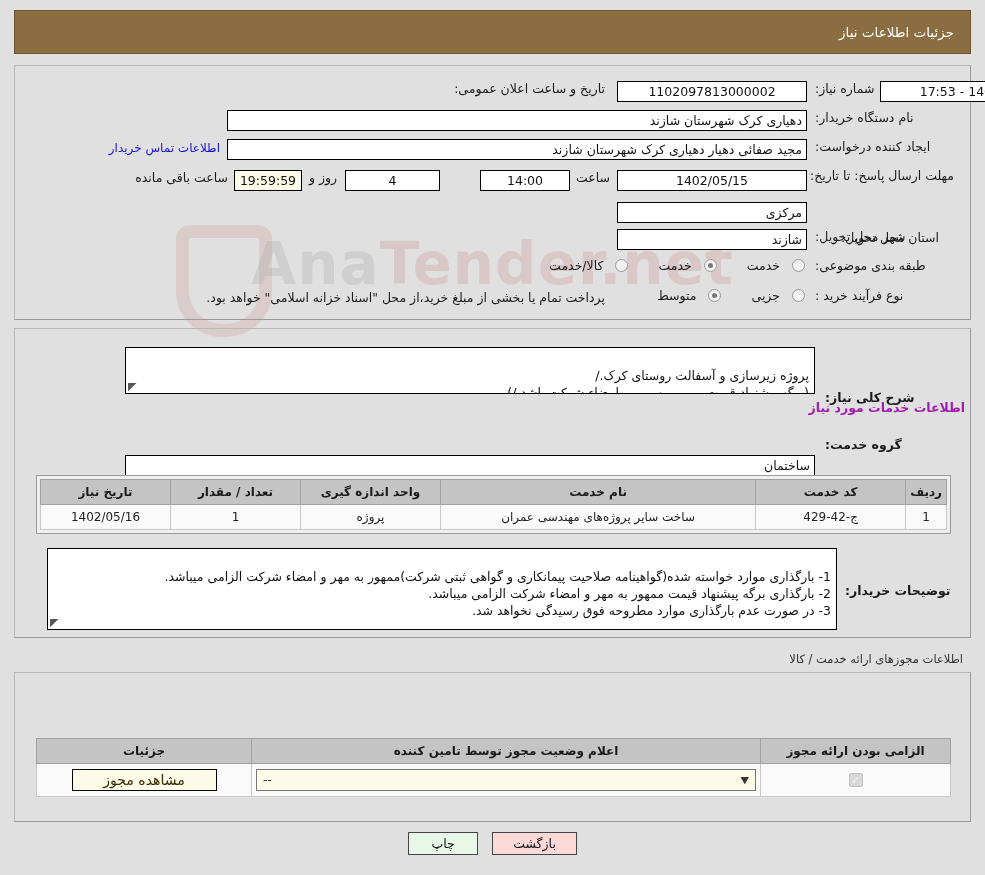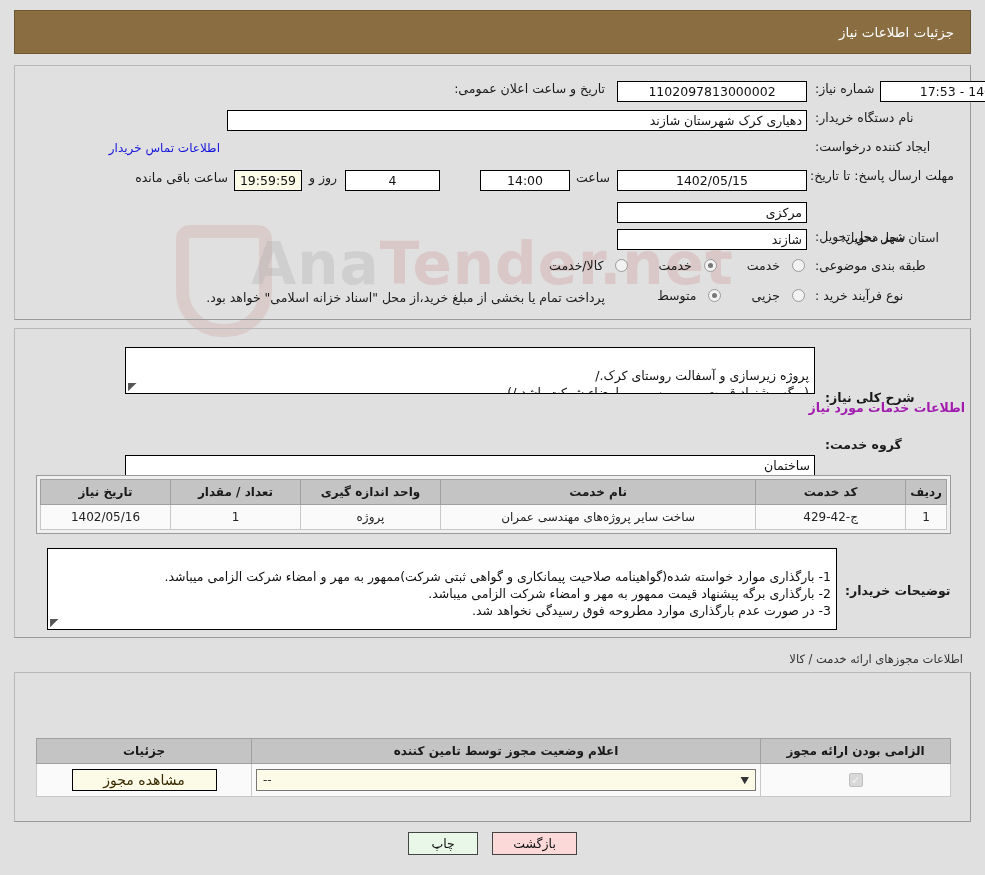--- a/index.html
+++ b/index.html
@@ -292,20 +292,23 @@
 
   <div class="fld-row" style="top:110px; right:20px;">
     <span class="lbl" style="width:150px; text-align:left;">نام دستگاه خریدار:</span>
   </div>
   <div class="fld-row" style="top:110px; right:178px;border-radius:8px;">
     <div class="inp rtl-txt" style="width:580px;">دهیاری کرک شهرستان شازند</div>
   </div>
 
   <div class="fld-row" style="top:139px; right:20px;">
     <span class="lbl" style="width:150px; text-align:left;">ایجاد کننده درخواست:</span>
+  </div>
+  <div class="fld-row" style="top:139px; right:178px;">
+    <div class="inp rtl-txt" style="width:580px;">مجید صفائی دهیار دهیاری کرک شهرستان شازند</div>
   </div>
   <div class="fld-row" style="top:141px; right:765px;">
     <span class="link">اطلاعات تماس خریدار</span>
   </div>
 
   <div class="fld-row" style="top:168px; right:20px; display:block; width:155px;">
     <span class="lbl" style="display:block; text-align:left; line-height:15px;">مهلت ارسال پاسخ: تا تاریخ:</span>
   </div>
   <div class="fld-row" style="top:170px; right:178px;">
     <div class="inp center" style="width:190px;">1402/05/15</div>

